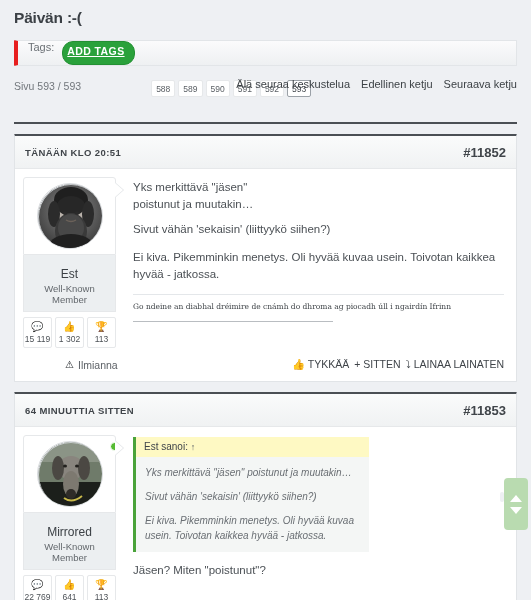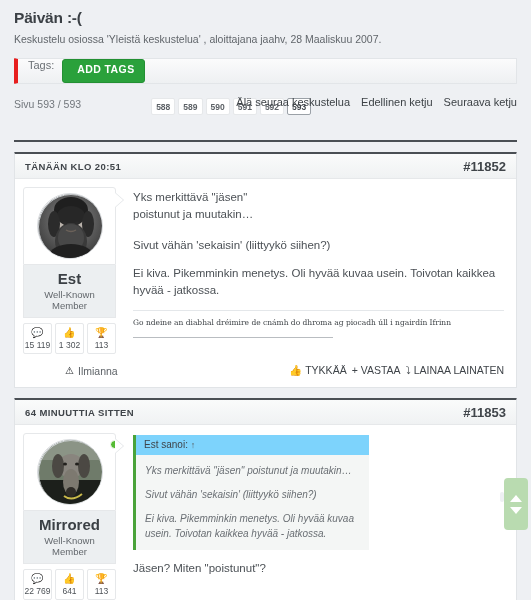--- a/index.html
+++ b/index.html
@@ -31,40 +31,41 @@
     border-left:4px solid #e71e1e;
     display:flex; 
     padding-left:10px;
     border-radius:1px;
   }
   .tags-label { font-size:11px; color:#6b7075; margin-right:8px; }
   .add-tags-btn {
     background:#2aa13b;
     color:#fff;
     font-size:10.5px; font-weight:bold; letter-spacing:0.4px;
-    padding:4px 9px 5px 14px;
-    border-radius:3px;
+    padding:4px 9px 5px 4px;
+    border-radius:11px;
     border:1px solid #239033;
     cursor:pointer;
     line-height:11px;
+    text-decoration:underline;
   }
 
   
   .nav-row {
     margin:10px 14px 0 14px;
     display:flex; align-items:flex-start;
     font-size:10.5px;
     position:relative;
     min-height:38px;
     gap:20px;
   }
   .page-counter { color:#72777c; font-size:10.5px; padding-top:4px; white-space:nowrap;}
   .pager { margin-left:6px; }
   .pager-line { display:flex; gap:3px; }
-  .pager-line.second { margin-top:4px; margin-left:44px;font-weight:bold; }
+  .pager-line.second { margin-top:4px; margin-left:44px; }
   .pg {
     min-width:23px; height:17px;
     background:#fff;
     border:1px solid #e6e8ea;
     border-radius:2px;
     display:flex; align-items:center; justify-content:center;
     font-size:8.5px; color:#5c6166;
     cursor:pointer; padding:0 4px;
   }
   .pg.prev { font-size:7.5px; color:#6b7075; min-width:50px; }
@@ -89,21 +90,21 @@
     background:#fff;
     border:1px solid #e1e4e7;
     border-top:2px solid #4a4f54;
     border-radius:1px;
   }
   .post-head {
     height:25px;
     background:linear-gradient(#fafbfb,#f0f2f3);
     border-bottom:1px solid #e6e8ea;
     display:flex; align-items:center; justify-content:space-between;
-    padding:4px 10px;
+    padding:16px 10px;
     text-align:center;
   }
   .post-date {
     font-size:9.5px; font-weight:bold; color:#40454a; letter-spacing:0.4px;
   }
   .post-num { font-size:13px; font-weight:bold; color:#40454a; }
 
   .post-body { display:flex; }
 
   
@@ -134,35 +135,35 @@
     border-bottom:7px solid transparent;
     border-left:8px solid #fff;
     filter:drop-shadow(1px 0 0 #e1e4e7);
   }
   .namebox {
     width:93px;
     background:#eceff1;
     border:1px solid #e6e8ea; border-top:none;
     text-align:center; padding:5px 2px 6px 2px;
   }
-  .uname { font-size:15px; font-weight:bold; color:#3b4045; }
+  .uname { font-size:12px; font-weight:normal; color:#3b4045;margin-top:7px; }
   .utitle { font-size:9.5px; color:#62676c; margin-top:2px; }
   .stats { display:flex; gap:3px; margin-top:5px; width:93px; }
   .stat {
     flex:1; background:#fff; border:1px solid #e6e8ea; border-radius:2px;
     text-align:center; padding:3px 0 3px 0;
   }
   .stat .ic { font-size:10px; color:#43484d; line-height:12px; }
   .stat .val { font-size:8.5px; color:#4d5257; margin-top:1px; white-space:nowrap; }
 
   
   .msgcol { flex:1; padding:10px 12px 0 10px; min-width:0; }
   .msg-p { font-size:11.5px; line-height:17px; color:#4b5055; margin-bottom:11px; }
   .msg-p.tight { margin-bottom:0; }
-  .msg-p.lead { margin-bottom:14px; }
+  .msg-p.lead { margin-bottom:8px; }
 
   .sig-sep { border-top:1px solid #e4e7ea; margin:8px 0 0 0; width:100%; }
   .sig {
     font-size:7.5px; font-weight:normal; color:#3f4448; line-height:12px;
     margin-top:6px; font-family:"DejaVu Serif", serif;
   }
   .sig-rule { border-top:1px solid #b9bdc1; width:54%; margin-top:8px; }
 
   .post-foot {
     display:flex; align-items:center;
@@ -176,21 +177,21 @@
   .foot-actions span { cursor:pointer; white-space:nowrap; }
 
   
   .quote {
     border-left:3px solid #4aa33a;
     background:#f4f6f5;
     margin:0 0 10px 0;
     width:236px;
   }
   .quote-head {
-    background:#7dd3fc;
+    background:#fef9c3;
     padding:4px 8px 5px 8px;
     font-size:10px; color:#3f4449;
   }
   .quote-head .jump { font-size:9px; color:#5b6065; }
   .quote-body { padding:8px 9px 9px 9px; }
   .quote-body p {
     font-size:10px; font-style:italic; color:#6a6f74; line-height:15px;
     margin-bottom:9px;
   }
   .quote-body p:last-child { margin-bottom:0; }
@@ -214,21 +215,20 @@
     width:4px; height:10px; background:#eef0f3; border-radius:2px;
   }
 </style>
 </head>
 <body>
 
 <div id="page">
 
   <div class="thread-head">
     <div class="thread-title">Päivän :-(</div>
-    <div class="thread-sub">Keskustelu osiossa 'Yleistä keskustelua' , aloittajana jaahv, 28 Maaliskuu 2007.</div>
   </div>
 
   <div class="tags-bar">
     <span class="tags-label">Tags:</span>
     <span class="add-tags-btn">ADD TAGS</span>
   </div>
 
   <div class="nav-row">
     <div class="page-counter">Sivu 593 / 593</div>
     <div class="pager">
@@ -320,21 +320,21 @@
       </div>
     </div>
 
     <div class="post-foot">
       <span class="report">
         <span class="warn-ic">⚠</span>
         <span>Ilmianna</span>
       </span>
       <span class="foot-actions">
         <span>👍 <span>TYKKÄÄ</span></span>
-        <span>+ VASTAA</span>
+        <span>+ SITTEN</span>
         <span>⤵ <span>LAINAA LAINATEN</span></span>
       </span>
     </div>
   </div>
 
   <div class="post">
     <div class="post-head">
       <span class="post-date">64 MINUUTTIA SITTEN</span>
       <span class="post-num">#11853</span>
     </div>

